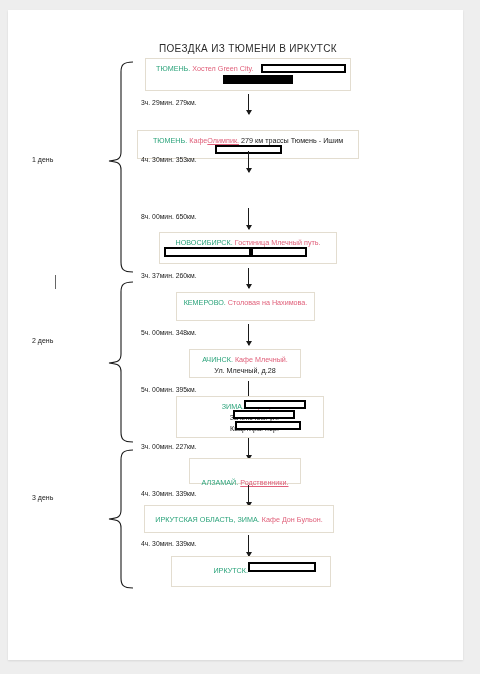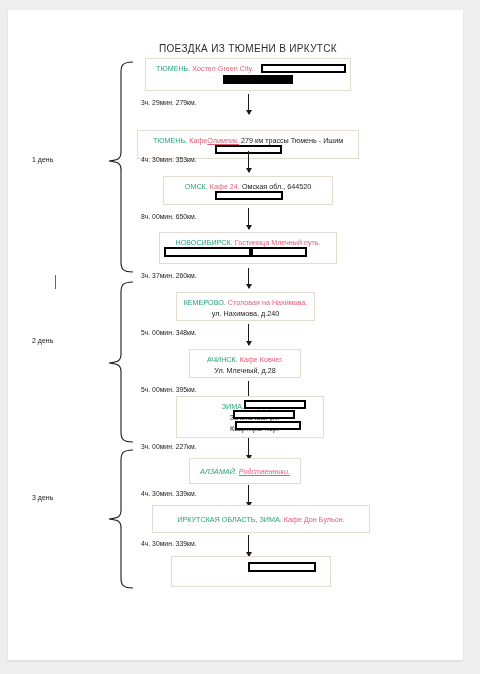--- a/index.html
+++ b/index.html
@@ -133,28 +133,20 @@
         <span class="city">ТЮМЕНЬ.</span>
         <span class="place">Кафе</span><span class="place-u">Олимпик.</span>
         <span class="addr">279 км трассы Тюмень - Ишим</span>
       </div>
       <div class="redact-abs" style="left:77px;top:14px;width:67px;height:9px;"></div>
     </div>
 
     <div class="leg" style="left:133px;top:146px;">4ч. 30мин. 353км.</div>
     <div class="arrow" style="left:240px;top:141px;height:21px;"></div>
 
-    <div class="step" style="left:155px;top:166px;width:170px;height:29px;">
-      <div class="line">
-        <span class="city">ОМСК.</span>
-        <span class="place">Кафе 24.</span>
-        <span class="addr">Омская обл., 644520</span>
-      </div>
-      <div class="redact-abs" style="left:51px;top:14px;width:68px;height:9px;"></div>
-    </div>
 
     <div class="leg" style="left:133px;top:203px;">8ч. 00мин. 650км.</div>
     <div class="arrow" style="left:240px;top:198px;height:21px;"></div>
 
     <div class="step" style="left:151px;top:222px;width:178px;height:32px;">
       <div class="line">
         <span class="city">НОВОСИБИРСК.</span>
         <span class="place">Гостиница Млечный путь.</span>
       </div>
       <div class="redact-abs" style="left:4px;top:14px;width:87px;height:10px;"></div>
@@ -162,32 +154,29 @@
     </div>
 
     <div class="leg" style="left:133px;top:262px;">3ч. 37мин. 260км.</div>
     <div class="arrow" style="left:240px;top:258px;height:20px;"></div>
 
     <div class="step" style="left:168px;top:282px;width:139px;height:29px;">
       <div class="line">
         <span class="city">КЕМЕРОВО.</span>
         <span class="place">Столовая на Нахимова.</span>
       </div>
-      <div class="line">
-        <span class="addr">ул. Нахимова, д.240</span>
-      </div>
     </div>
 
     <div class="leg" style="left:133px;top:319px;">5ч. 00мин. 348км.</div>
     <div class="arrow" style="left:240px;top:314px;height:21px;"></div>
 
     <div class="step" style="left:181px;top:339px;width:112px;height:29px;">
       <div class="line">
         <span class="city">АЧИНСК.</span>
-        <span class="place">Кафе Ковчег.</span>
+        <span class="place">Кафе Млечный.</span>
       </div>
       <div class="line">
         <span class="addr">Ул. Млечный, д.28</span>
       </div>
     </div>
 
     <div class="leg" style="left:133px;top:376px;">5ч. 00мин. 395км.</div>
     <div class="arrow" style="left:240px;top:371px;height:21px;"></div>
 
     <div class="step" style="left:168px;top:386px;width:148px;height:42px;">
@@ -202,38 +191,41 @@
         <span class="addr">Квартира: пер.</span>
       </div>
     </div>
     <div class="redact-abs" style="left:236px;top:390px;width:62px;height:9px;"></div>
     <div class="redact-abs" style="left:225px;top:400px;width:62px;height:9px;"></div>
     <div class="redact-abs" style="left:227px;top:411px;width:66px;height:9px;"></div>
 
     <div class="leg" style="left:133px;top:433px;">3ч. 00мин. 227км.</div>
     <div class="arrow" style="left:240px;top:428px;height:21px;"></div>
 
-    <div class="step" style="left:181px;top:448px;width:112px;height:26px;padding-top:7px;font-style:italic;">
+    <div class="step" style="left:181px;top:448px;width:112px;height:26px;padding-top:18px;">
       <div class="line">
         <span class="city">АЛЗАМАЙ.</span>
         <span class="place-u">Родственники.</span>
       </div>
     </div>
 
     <div class="leg" style="left:133px;top:480px;">4ч. 30мин. 339км.</div>
     <div class="arrow" style="left:240px;top:475px;height:21px;"></div>
 
-    <div class="step" style="left:144px;top:495px;width:218px;height:28px;padding-top:8px;">
+    <div class="step" style="left:136px;top:495px;width:190px;height:28px;padding-top:8px;">
       <div class="line">
         <span class="city">ИРКУТСКАЯ ОБЛАСТЬ, ЗИМА.</span>
         <span class="place">Кафе Дон Бульон.</span>
       </div>
     </div>
 
     <div class="leg" style="left:133px;top:530px;">4ч. 30мин. 339км.</div>
     <div class="arrow" style="left:240px;top:525px;height:21px;"></div>
 
     <div class="step" style="left:163px;top:546px;width:160px;height:31px;padding-top:8px;">
+      <div class="line" style="text-align:right;padding-right:82px;">
+        <span class="city">ИРКУТСК.</span>
+      </div>
       <div class="redact-abs" style="left:76px;top:5px;width:68px;height:10px;"></div>
     </div>
 
   </div>
 </div>
 
 </body></html>

